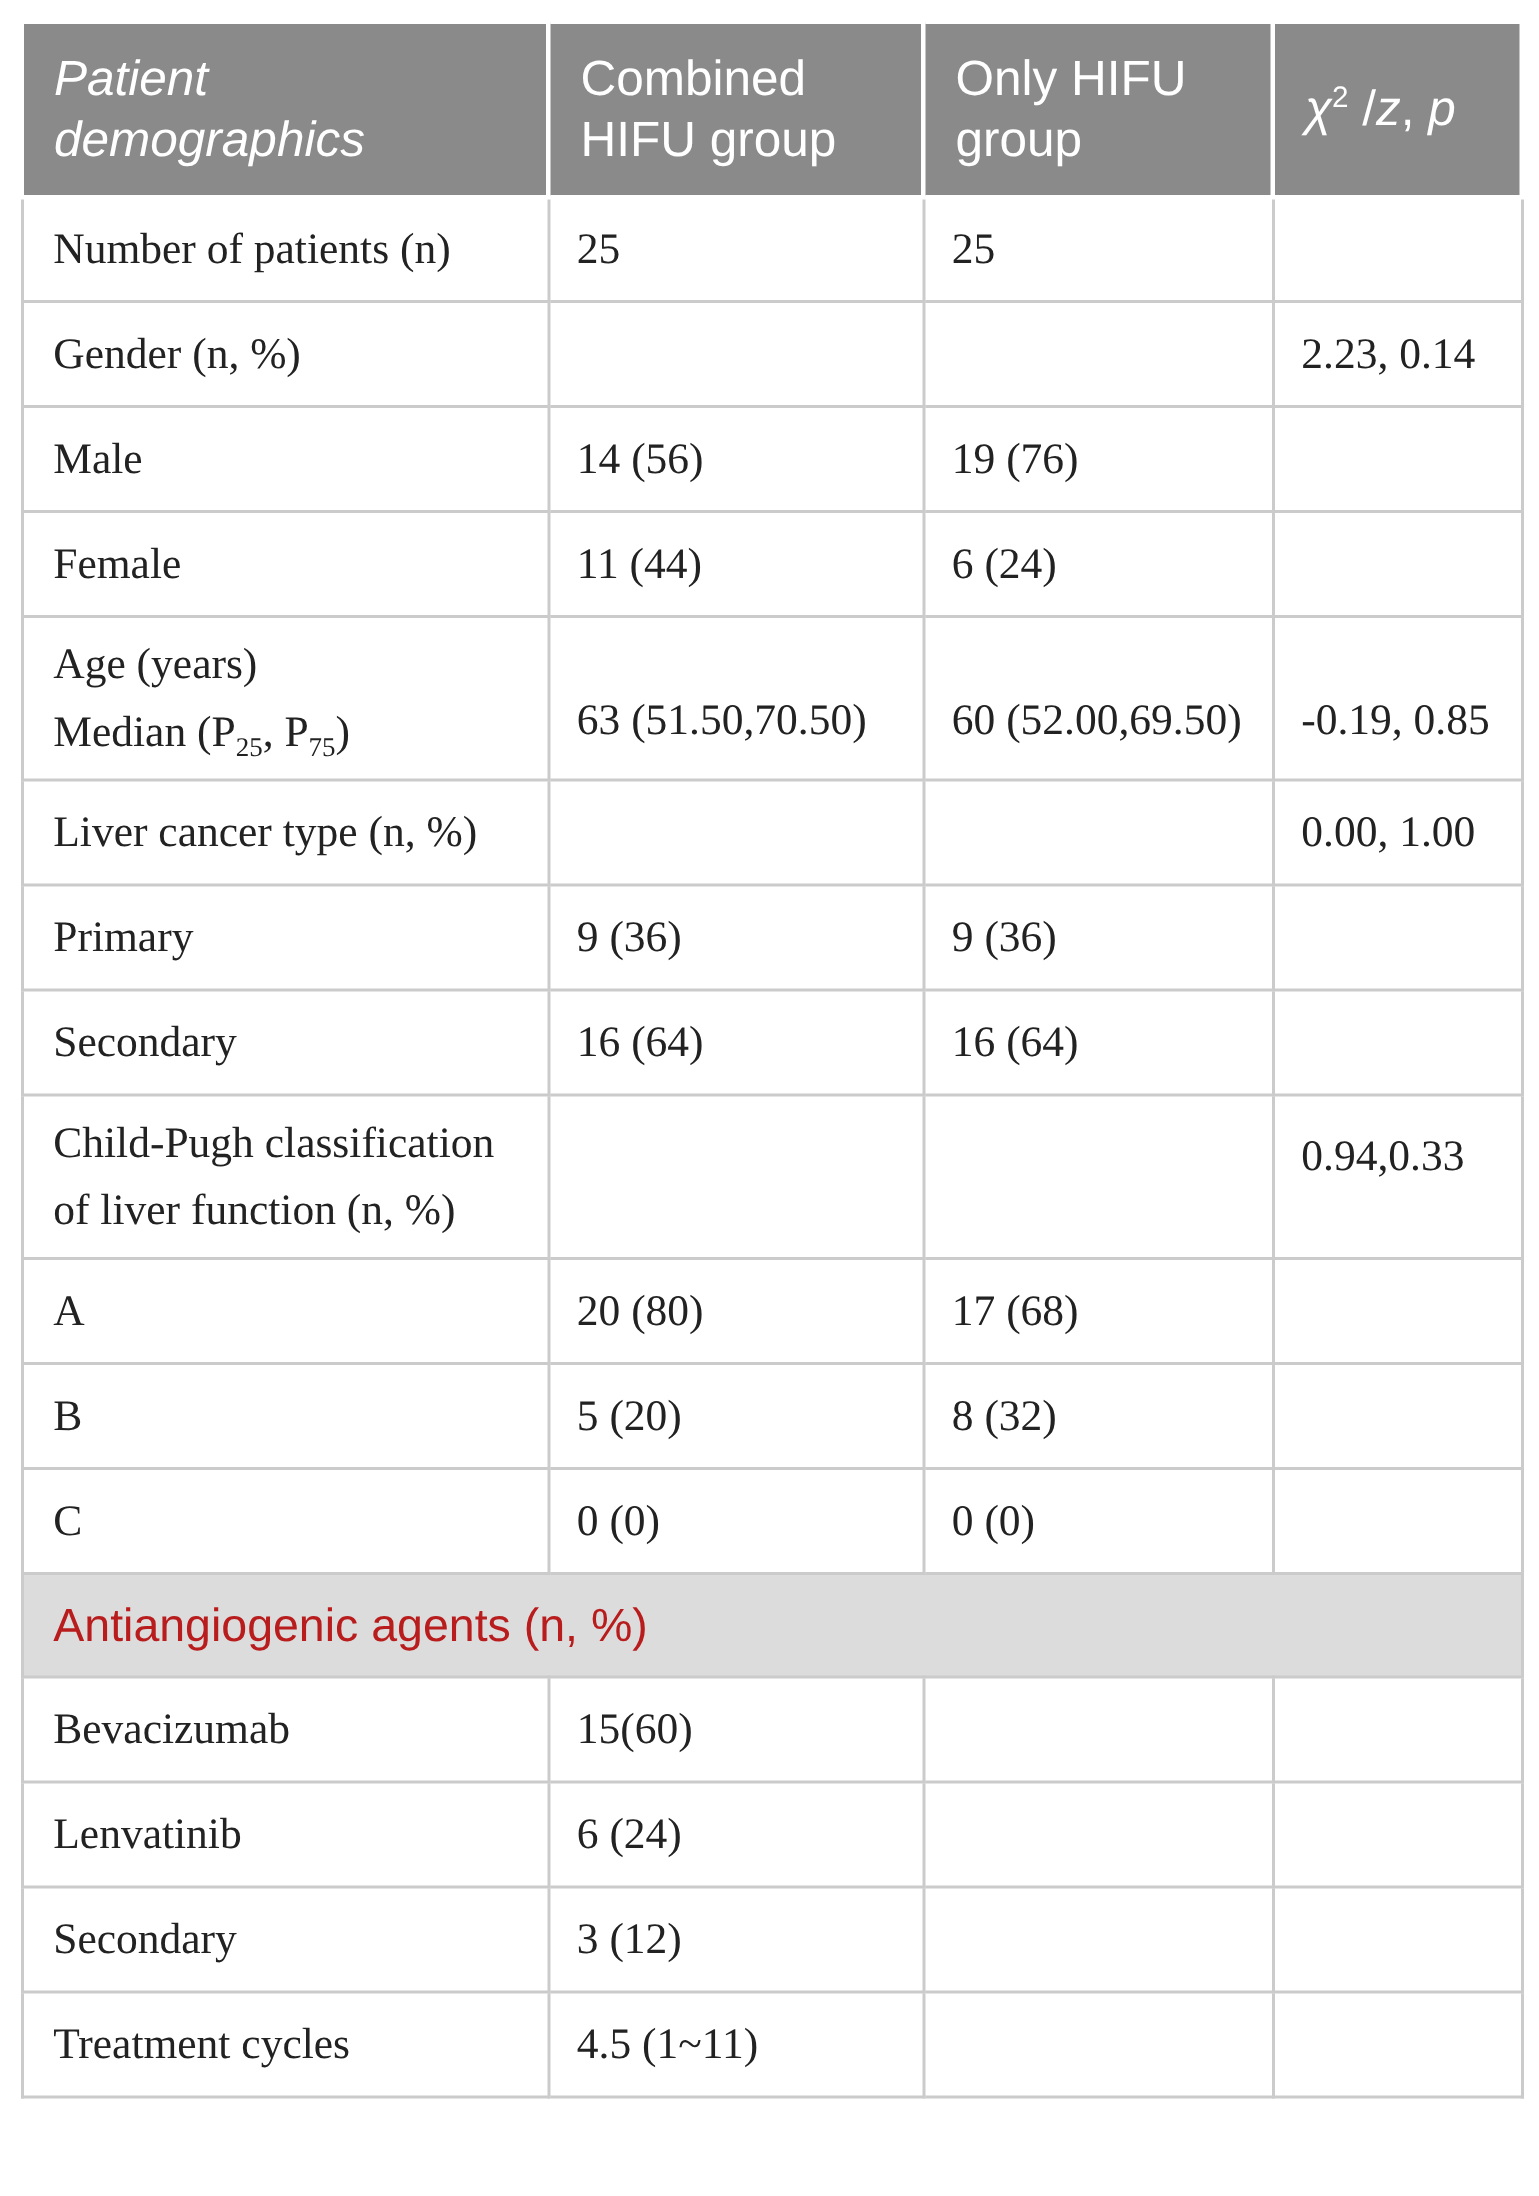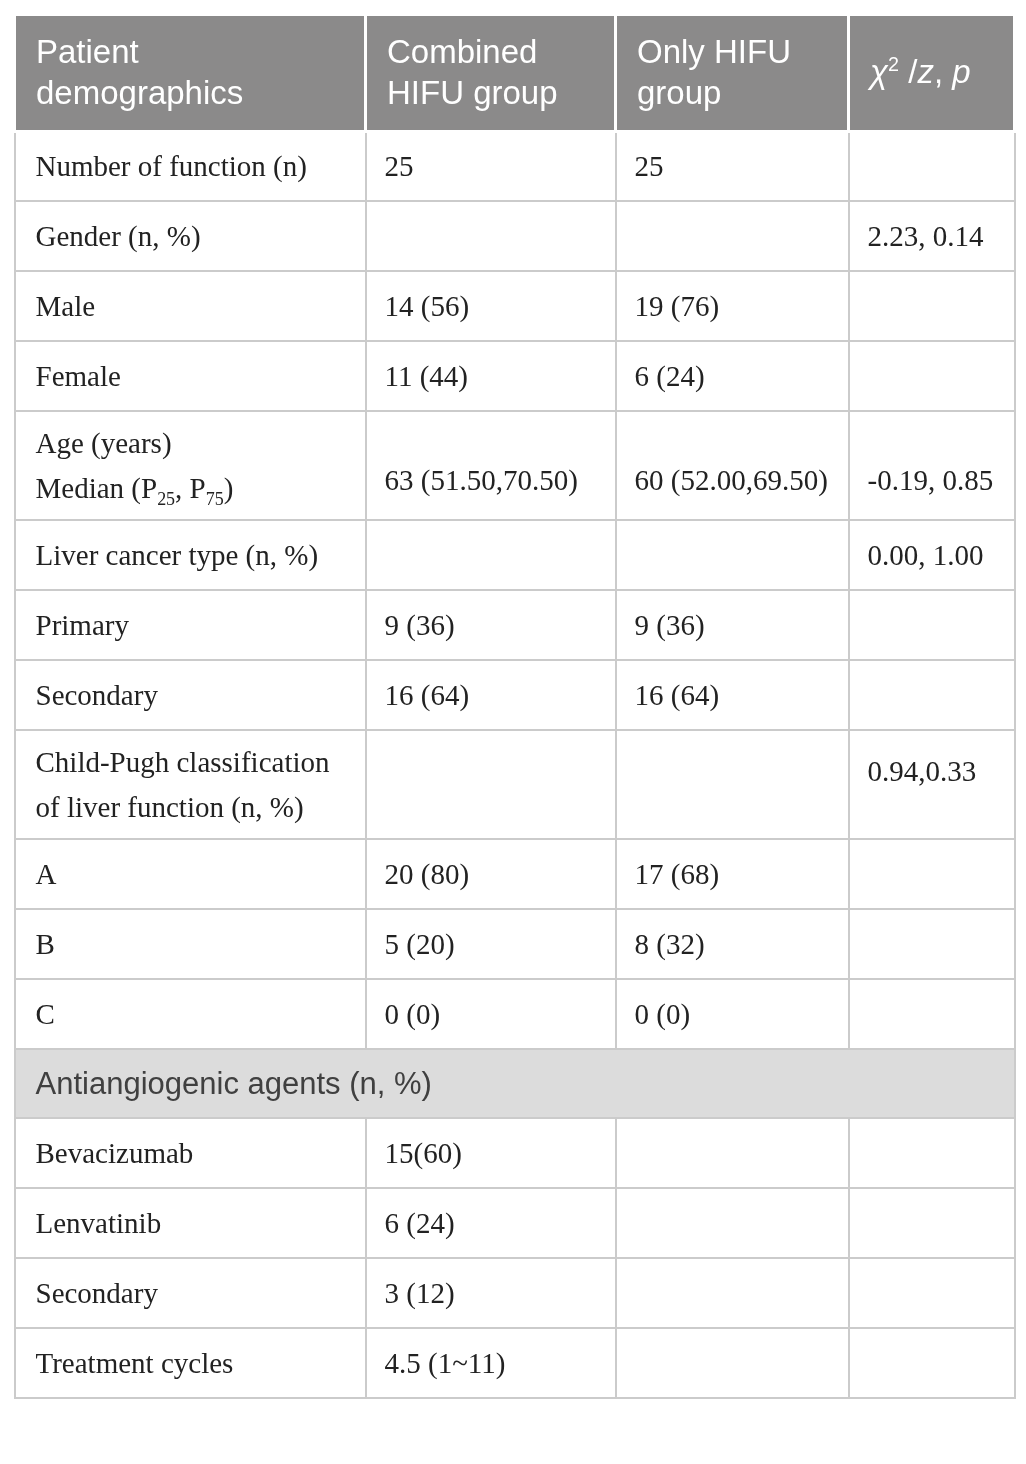--- a/index.html
+++ b/index.html
@@ -31,21 +31,21 @@
     text-align: left;
     vertical-align: middle;
     padding: 16px 12px 16px 20px;
     border: 3px solid #ffffff;
     height: 108px;
     box-sizing: border-box;
   }
   thead th .hdr-inner {
     display: inline-block;
   }
-  th.c1 .hdr-inner { max-width: 240px; }
+  th.c1 .hdr-inner { max-width: 240px; font-style: italic; }
   th.c2 .hdr-inner { max-width: 185px; }
   th.c3 .hdr-inner { max-width: 175px; }
   th.c4 { font-size: 33px; }
   th sup {
     font-size: 0.60em;
     line-height: 0;
   }
   .it { font-style: italic; }
   
   tbody td {
@@ -69,21 +69,21 @@
   td.vtop { vertical-align: top; padding-top: 18px; margin-left: 44px; }
   td sub {
     font-size: 0.62em;
     line-height: 0;
   }
   
   tr.section td {
     background: #dcdcdc;
     font-family: "Liberation Sans", sans-serif;
     font-size: 31px;
-    color: #404040;
+    color: #b91c1c;
     height: 69px;
     padding-left: 20px;
     line-height: 1.2;
   }
 </style>
 </head>
 <body>
 
 <div class="wrap">
   <table class="demo">
@@ -104,21 +104,21 @@
         <th class="c3">
           <span class="hdr-inner">Only HIFU group</span>
         </th>
         <th class="c4">
           <span class="it">χ</span><sup>2</sup><span> /</span><span class="it">z</span><span>, </span><span class="it">p</span>
         </th>
       </tr>
     </thead>
     <tbody>
       <tr>
-        <td>Number of function (n)</td>
+        <td>Number of patients (n)</td>
         <td class="val">25</td>
         <td class="val">25</td>
         <td class="val"></td>
       </tr>
       <tr>
         <td>Gender (n, %)</td>
         <td class="val"></td>
         <td class="val"></td>
         <td class="val">2.23, 0.14</td>
       </tr>

